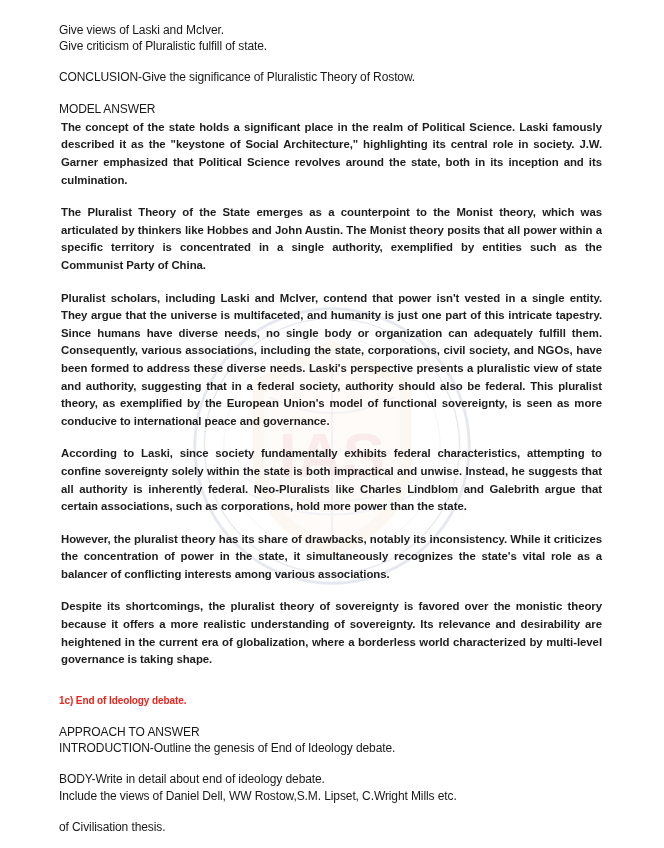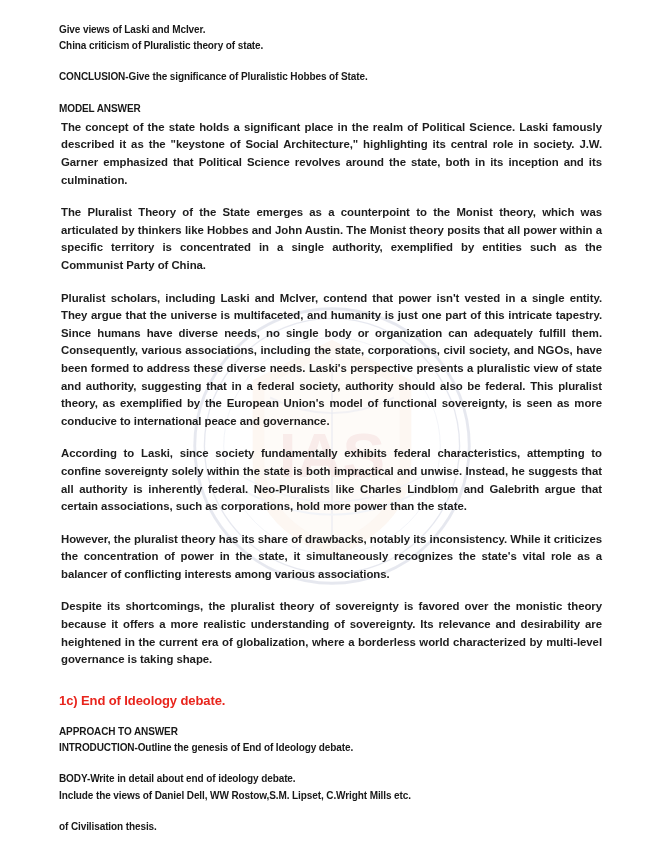--- a/index.html
+++ b/index.html
@@ -39,30 +39,30 @@
   }
   #watermark svg { display: block; width: 100%; height: 100%; }
 
   
   #content {
     position: relative;
     z-index: 2;
   }
 
   .bold-line {
-    font-weight: bold;
-    font-size: 10px;
+    font-weight: normal;
+    font-size: 12px;
     line-height: 16.2px;
     color: #181818;
     letter-spacing: -0.1px;
   }
 
   .heading-red {
     font-weight: bold;
-    font-size: 13px;
+    font-size: 10px;
     line-height: 16.2px;
     color: #e8241c;
     letter-spacing: -0.1px;
   }
 
   .para {
     font-size: 11.4px;
     line-height: 17.6px;
     text-align: justify;
     color: #1d1d1d;
@@ -92,25 +92,25 @@
       <path d="M86 100 Q150 132 214 100" stroke="#2b3a7a" stroke-width="2" fill="none" opacity="0.5"></path>
       <text x="150" y="182" text-anchor="middle" font-family="Liberation Sans, sans-serif" font-size="66" font-weight="bold" fill="#c0392b" opacity="0.85">IAS</text>
       <path d="M58 196 Q150 246 242 196" stroke="#8f9ec4" stroke-width="2" fill="none"></path>
       <path d="M48 176 Q150 240 252 176" stroke="#8f9ec4" stroke-width="1.4" fill="none"></path>
     </svg>
   </div>
 
   <div id="content">
 
     <div class="bold-line">Give views of Laski and McIver.</div>
-    <div class="bold-line">China criticism of Pluralistic theory of state.</div>
+    <div class="bold-line">Give criticism of Pluralistic fulfill of state.</div>
 
     <div class="gap-md"></div>
 
-    <div class="bold-line">CONCLUSION-Give the significance of Pluralistic Hobbes of State.</div>
+    <div class="bold-line">CONCLUSION-Give the significance of Pluralistic Theory of Rostow.</div>
 
     <div class="gap-md"></div>
 
     <div class="bold-line">MODEL ANSWER</div>
 
     <p class="para block">The concept of the state holds a significant place in the realm of Political Science. Laski famously described it as the "keystone of Social Architecture," highlighting its central role in society. J.W. Garner emphasized that Political Science revolves around the state, both in its inception and its culmination.</p>
 
     <div class="gap-sm"></div>
 
     <p class="para block">The Pluralist Theory of the State emerges as a counterpoint to the Monist theory, which was articulated by thinkers like Hobbes and John Austin. The Monist theory posits that all power within a specific territory is concentrated in a single authority, exemplified by entities such as the Communist Party of China.</p>

